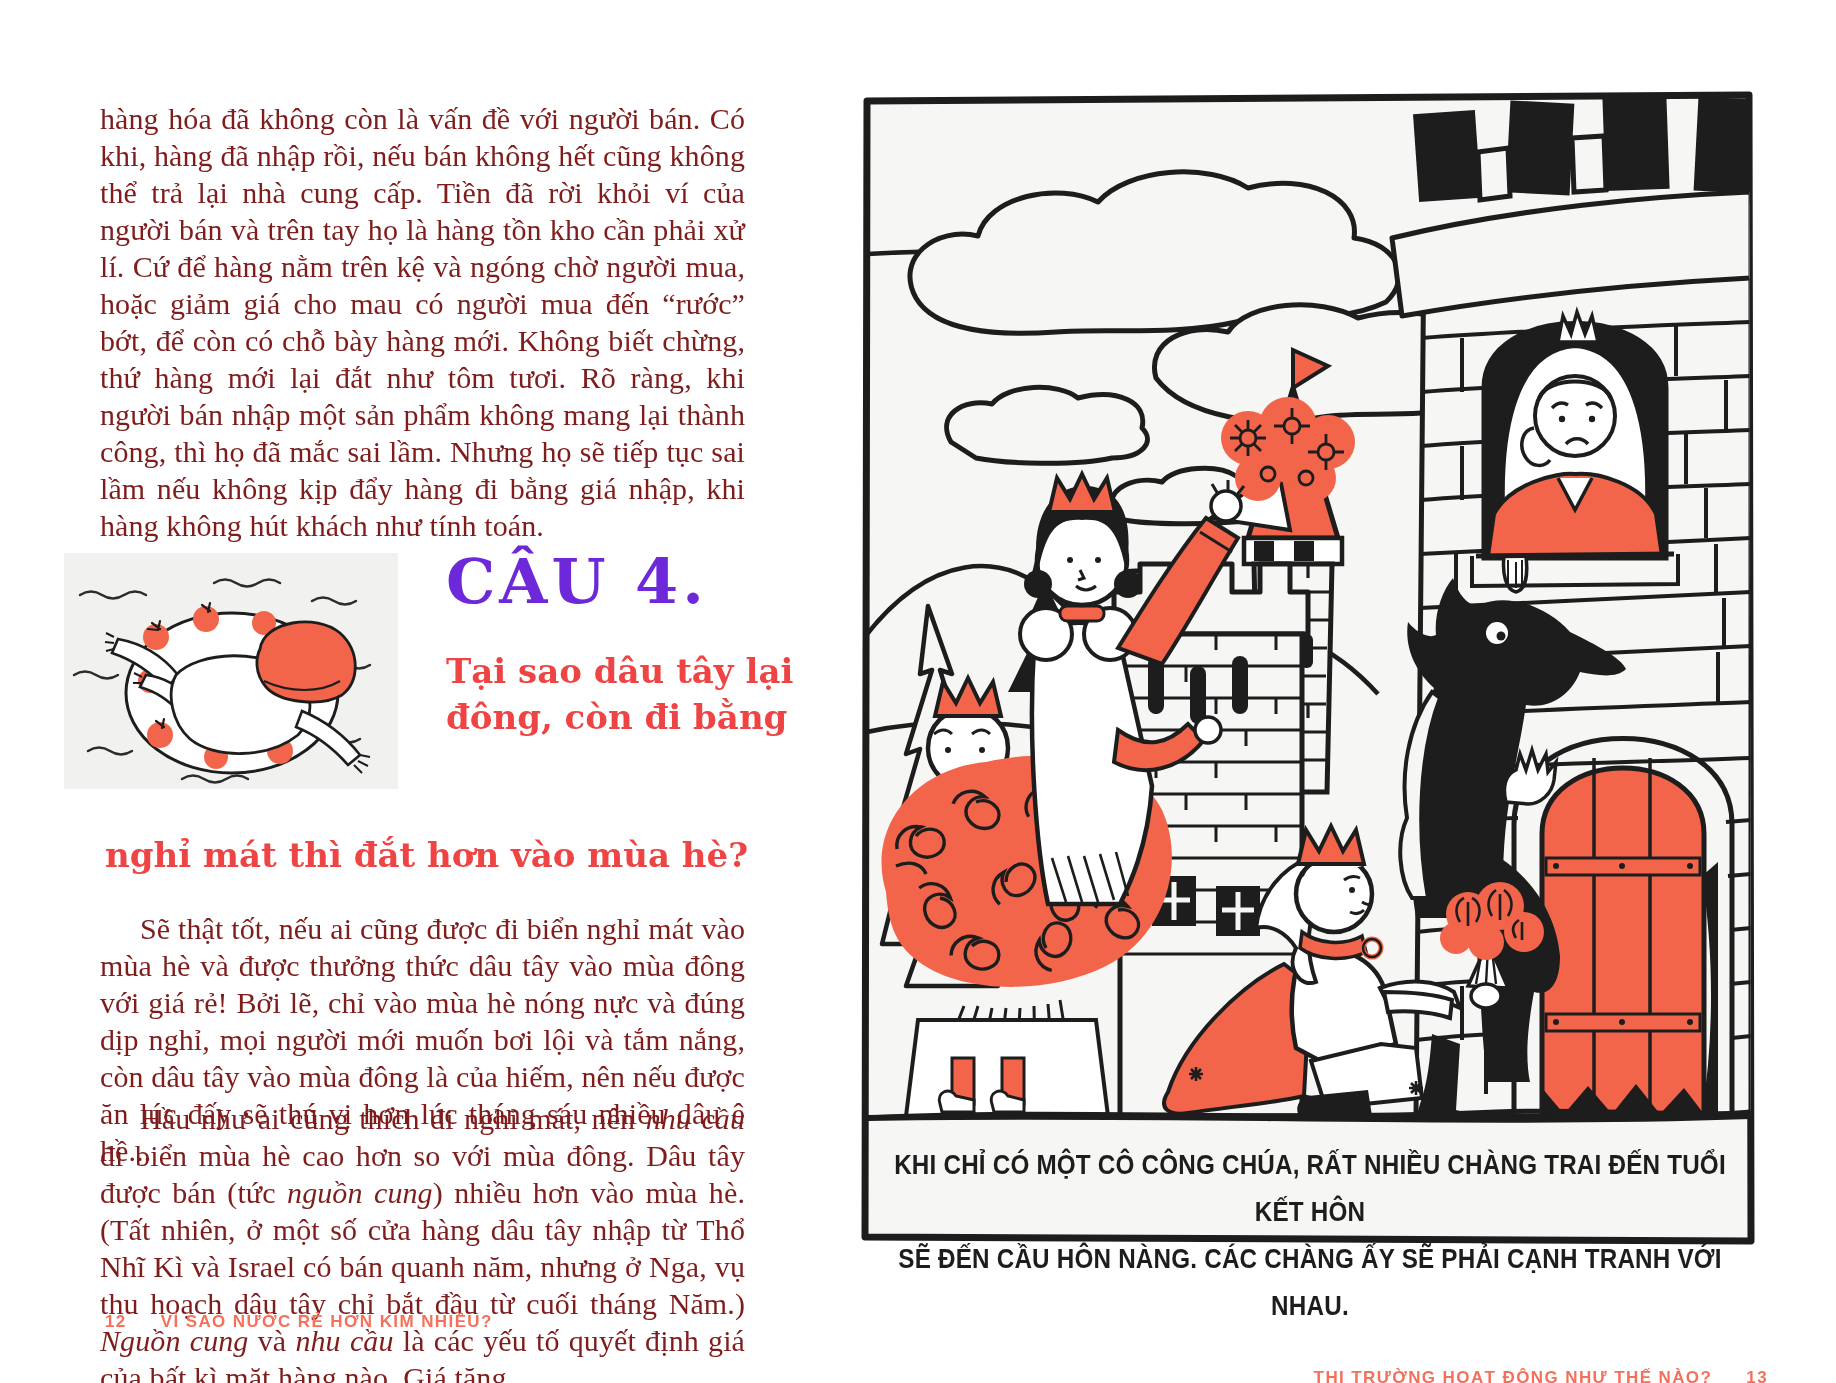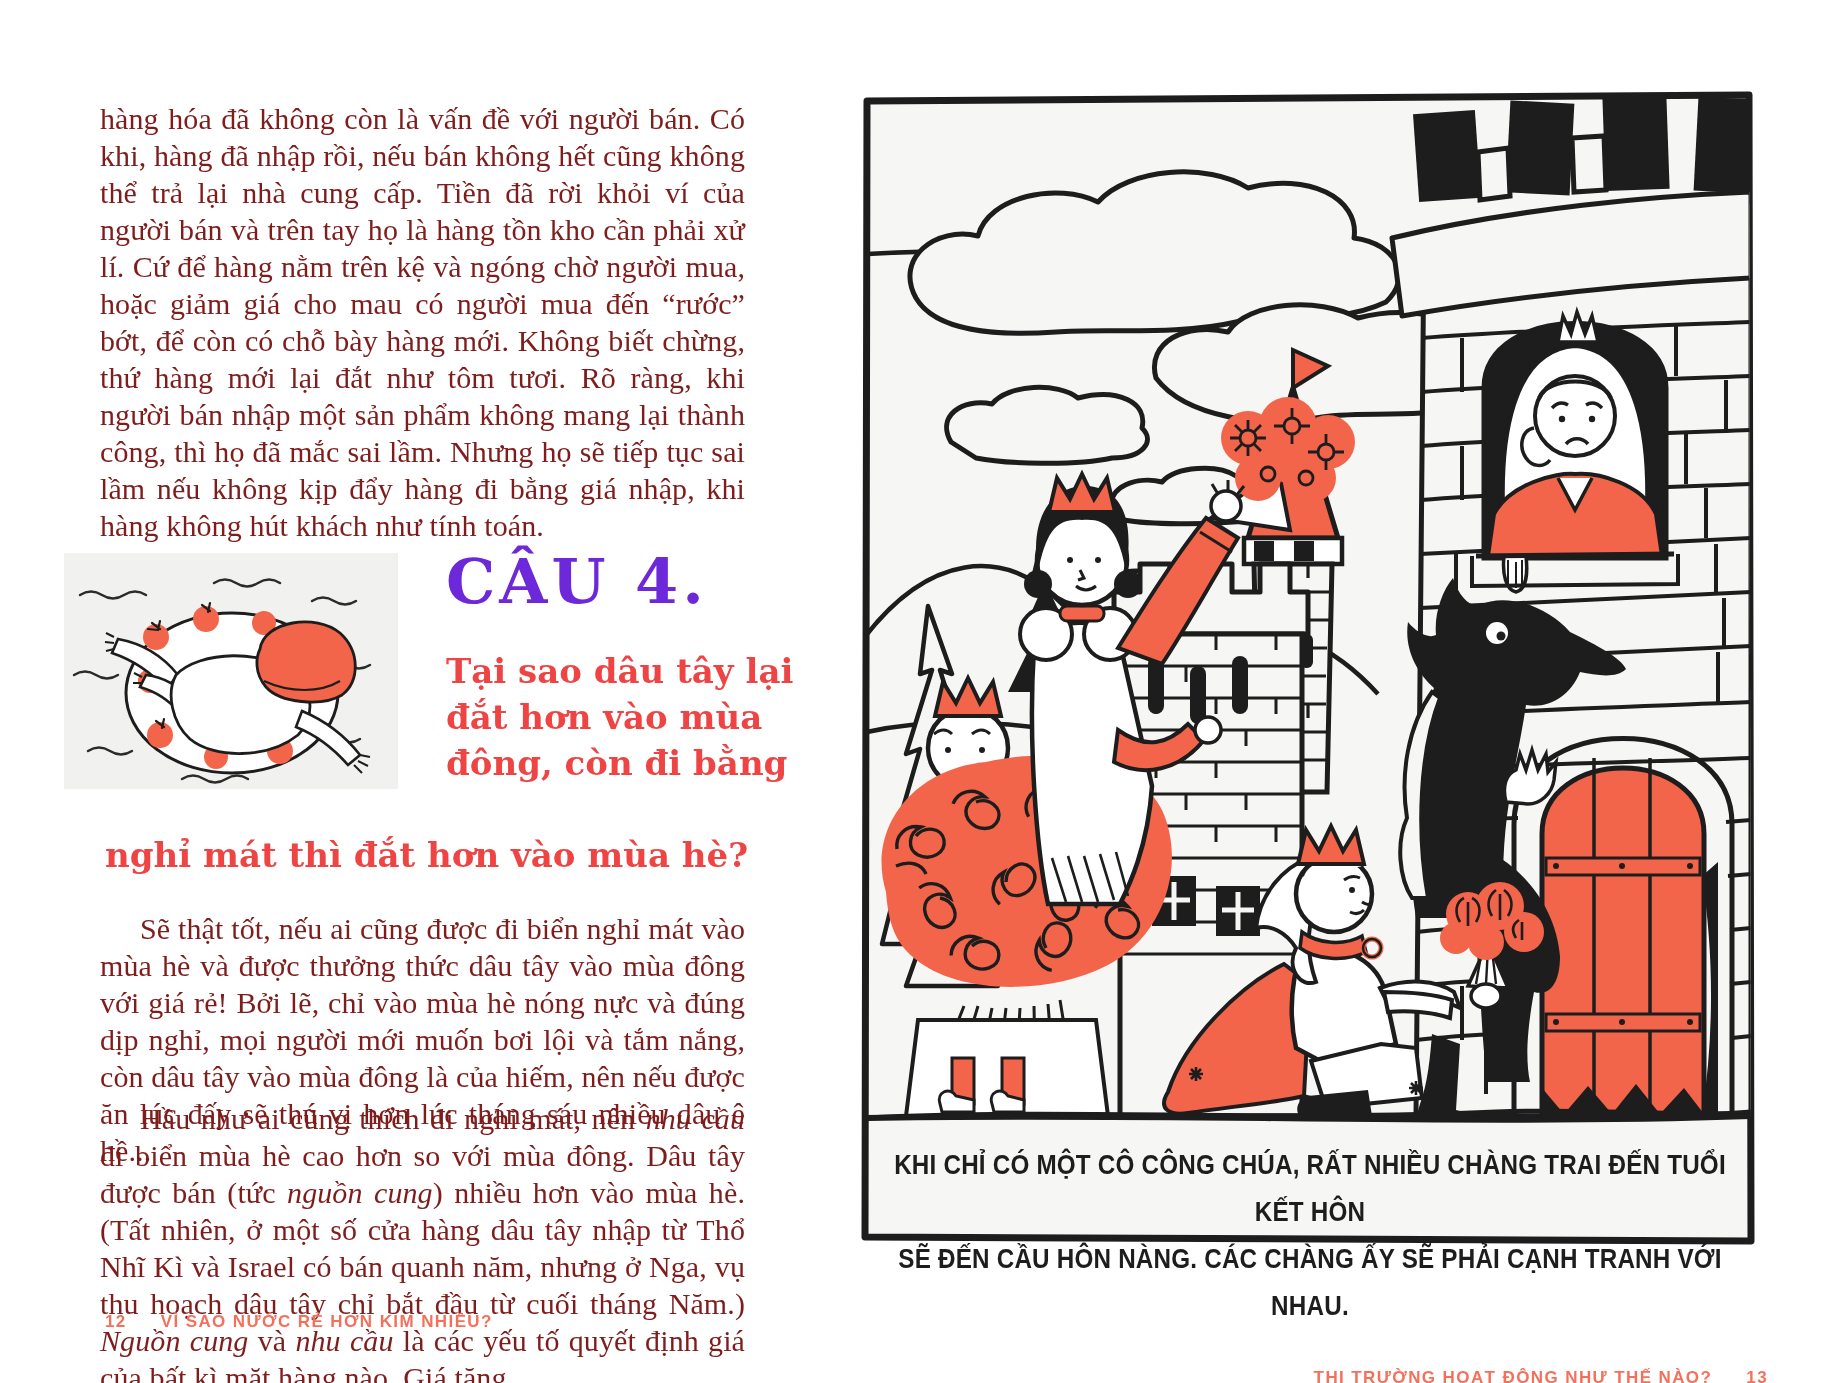--- a/index.html
+++ b/index.html
@@ -91,21 +91,20 @@
       </g>
       <path d="M196,96 C200,68 252,60 276,80 C296,98 296,128 278,142 C258,154 216,150 202,134 C190,120 192,104 196,96 Z" fill="#f2654a" stroke="#1d1d1d" stroke-width="2.8"></path>
       <path d="M200,128 C226,140 256,140 276,128" fill="none" stroke="#1d1d1d" stroke-width="2.2"></path>
     </g>
   </svg>
 </div>
 
 <div class="abs question-heading" style="left:446px;top:545px;">CÂU 4.</div>
 <div class="abs" style="left:446px;top:648px;">
   <div class="question-subtitle">Tại sao dâu tây lại</div>
-  <div class="question-subtitle">đắt hơn vào mùa</div>
   <div class="question-subtitle">đông, còn đi bằng</div>
 </div>
 <div class="abs question-subtitle" style="left:105px;top:832px;">nghỉ mát thì đắt hơn vào mùa hè?</div>
 
 <div class="abs body-par indent" style="left:100px;top:862px;">Sẽ thật tốt, nếu ai cũng được đi biển nghỉ mát vào mùa hè và được thưởng thức dâu tây vào mùa đông với giá rẻ! Bởi lẽ, chỉ vào mùa hè nóng nực và đúng dịp nghỉ, mọi người mới muốn bơi lội và tắm nắng, còn dâu tây vào mùa đông là của hiếm, nên nếu được ăn lúc đấy sẽ thú vị hơn lúc tháng sáu nhiều dâu ê hề...</div>
 
 <div class="abs body-par indent" style="left:100px;top:1052px;"><span>Hầu như ai cũng thích đi nghỉ mát, nên </span><em>nhu cầu</em><span> đi biển mùa hè cao hơn so với mùa đông. Dâu tây được bán (tức </span><em>nguồn cung</em><span>) nhiều hơn vào mùa hè. (Tất nhiên, ở một số cửa hàng dâu tây nhập từ Thổ Nhĩ Kì và Israel có bán quanh năm, nhưng ở Nga, vụ thu hoạch dâu tây chỉ bắt đầu từ cuối tháng Năm.) </span><em>Nguồn cung</em><span> và </span><em>nhu cầu</em><span> là các yếu tố quyết định giá của bất kì mặt hàng nào. Giá tăng</span></div>
 
 <div class="abs footer" style="left:105px;top:1296px;margin-top:16px;">
   <span>12</span>

